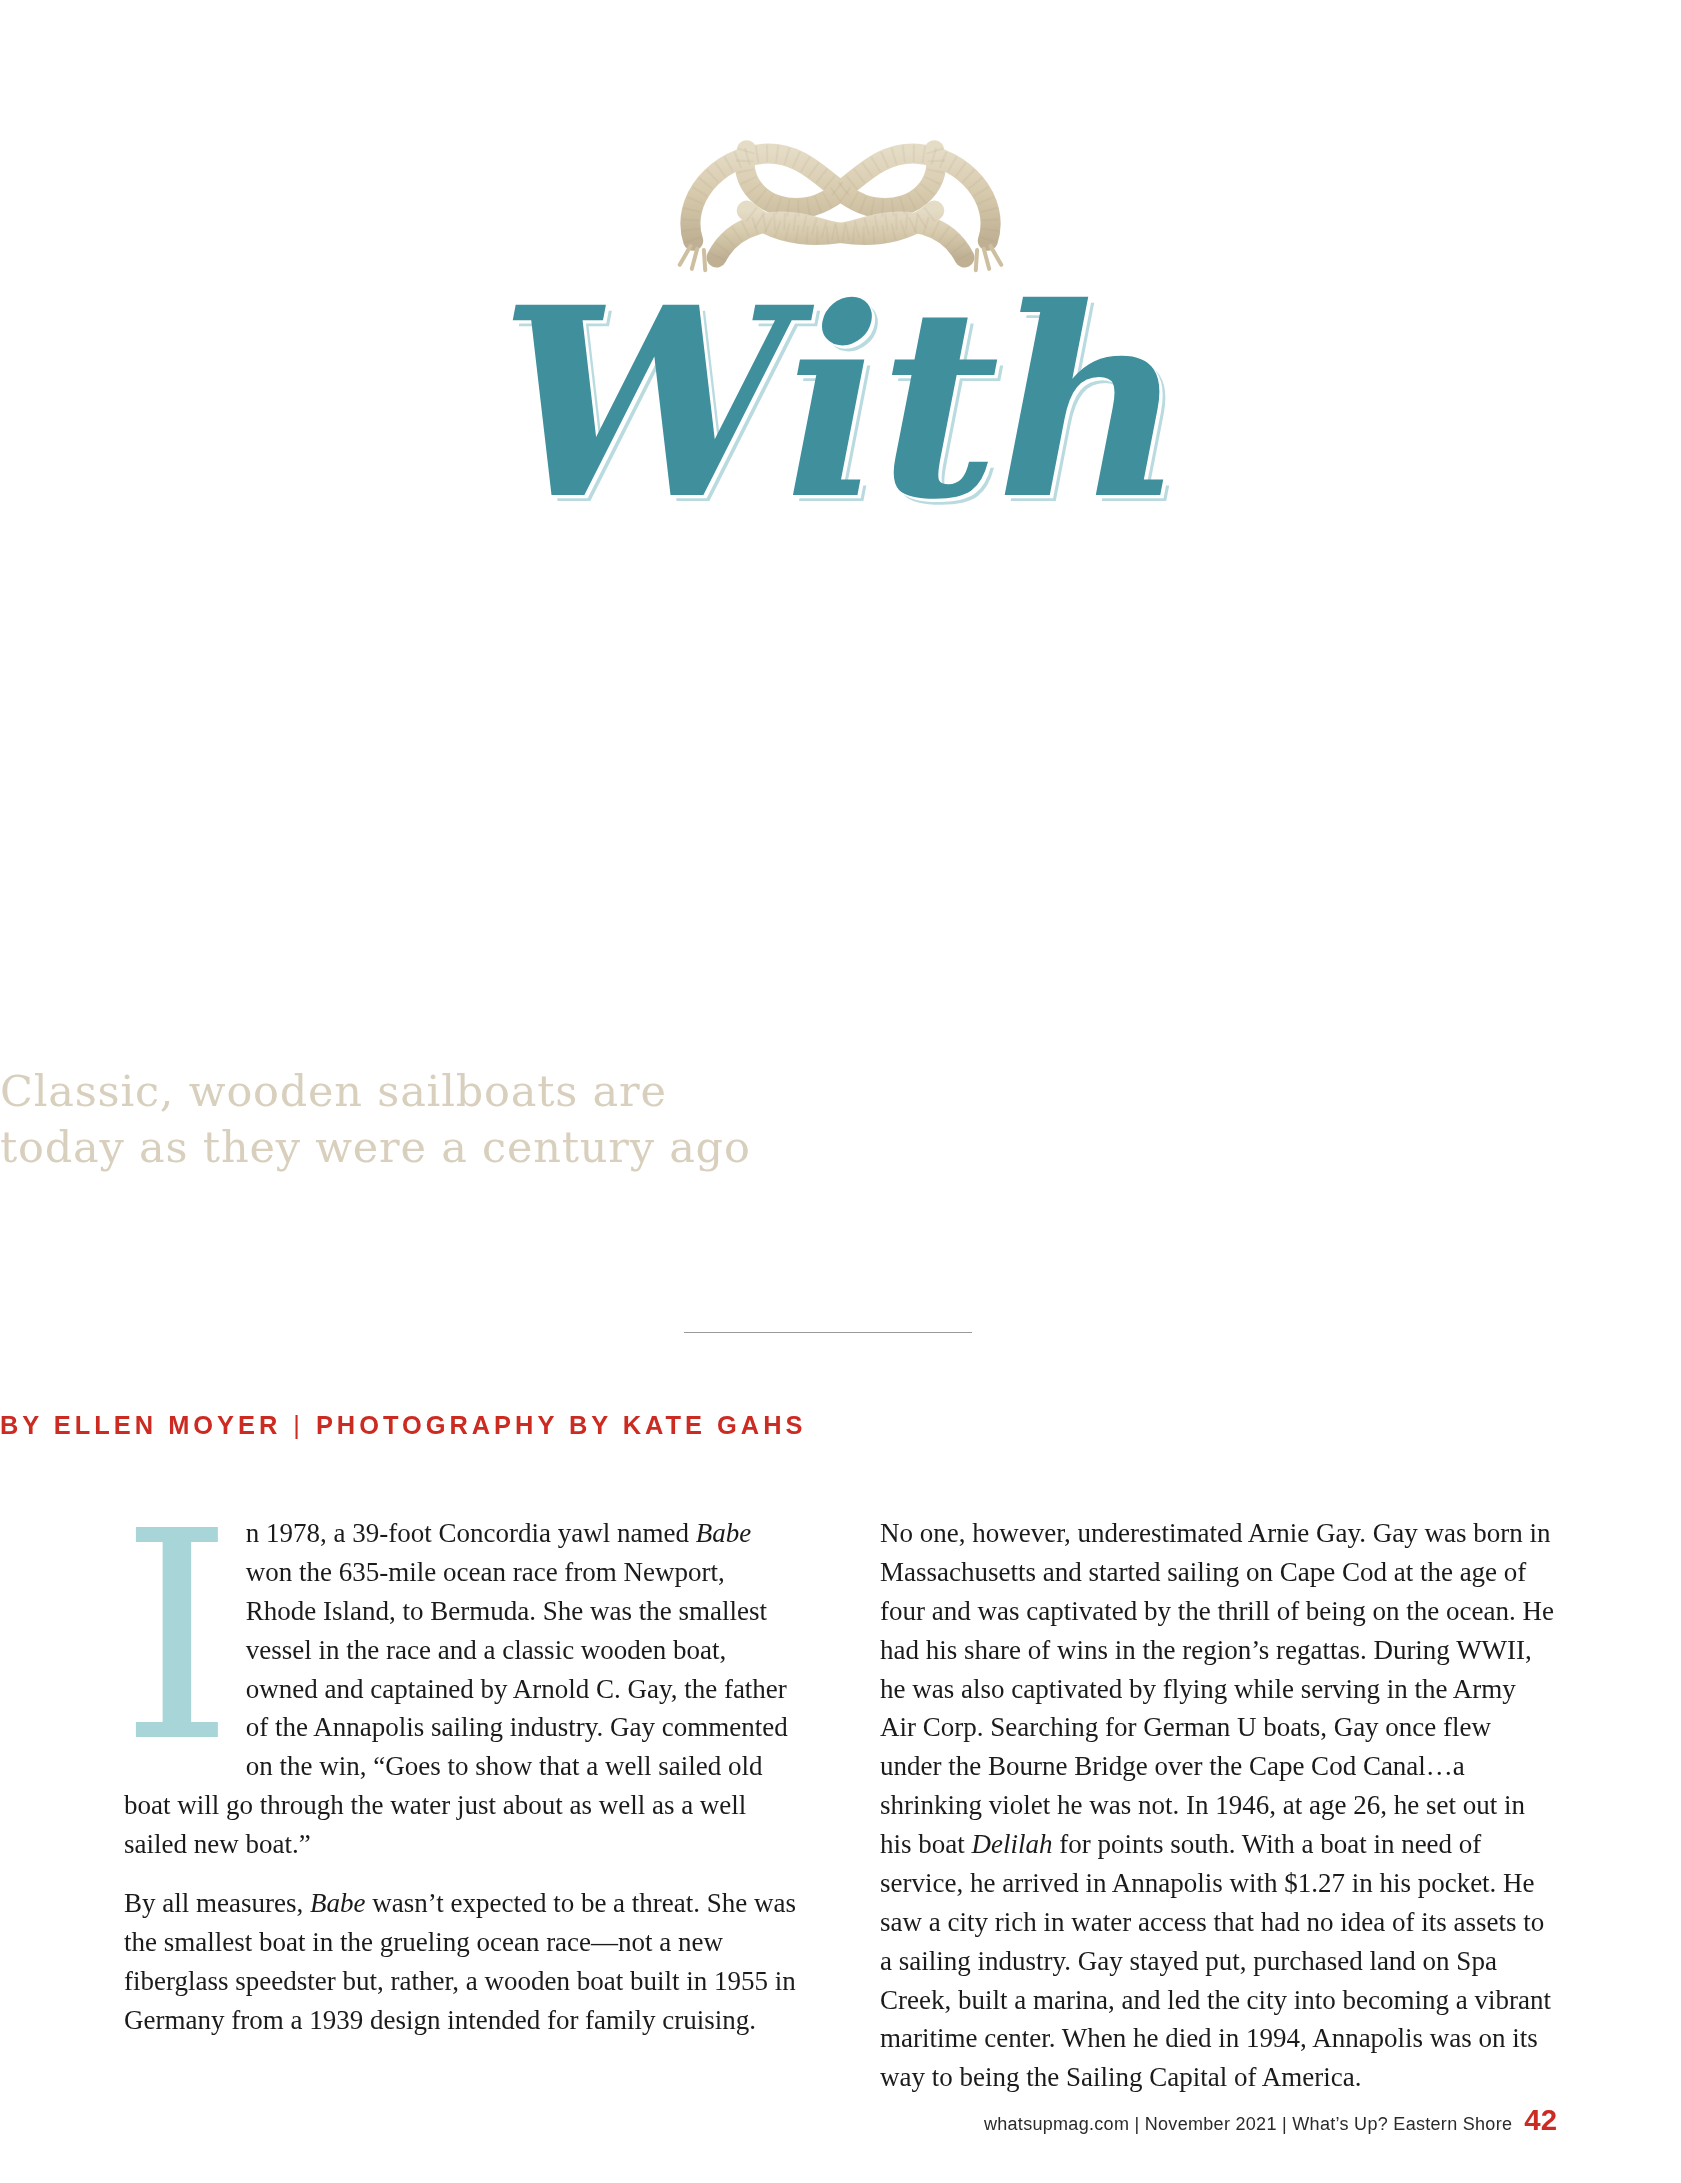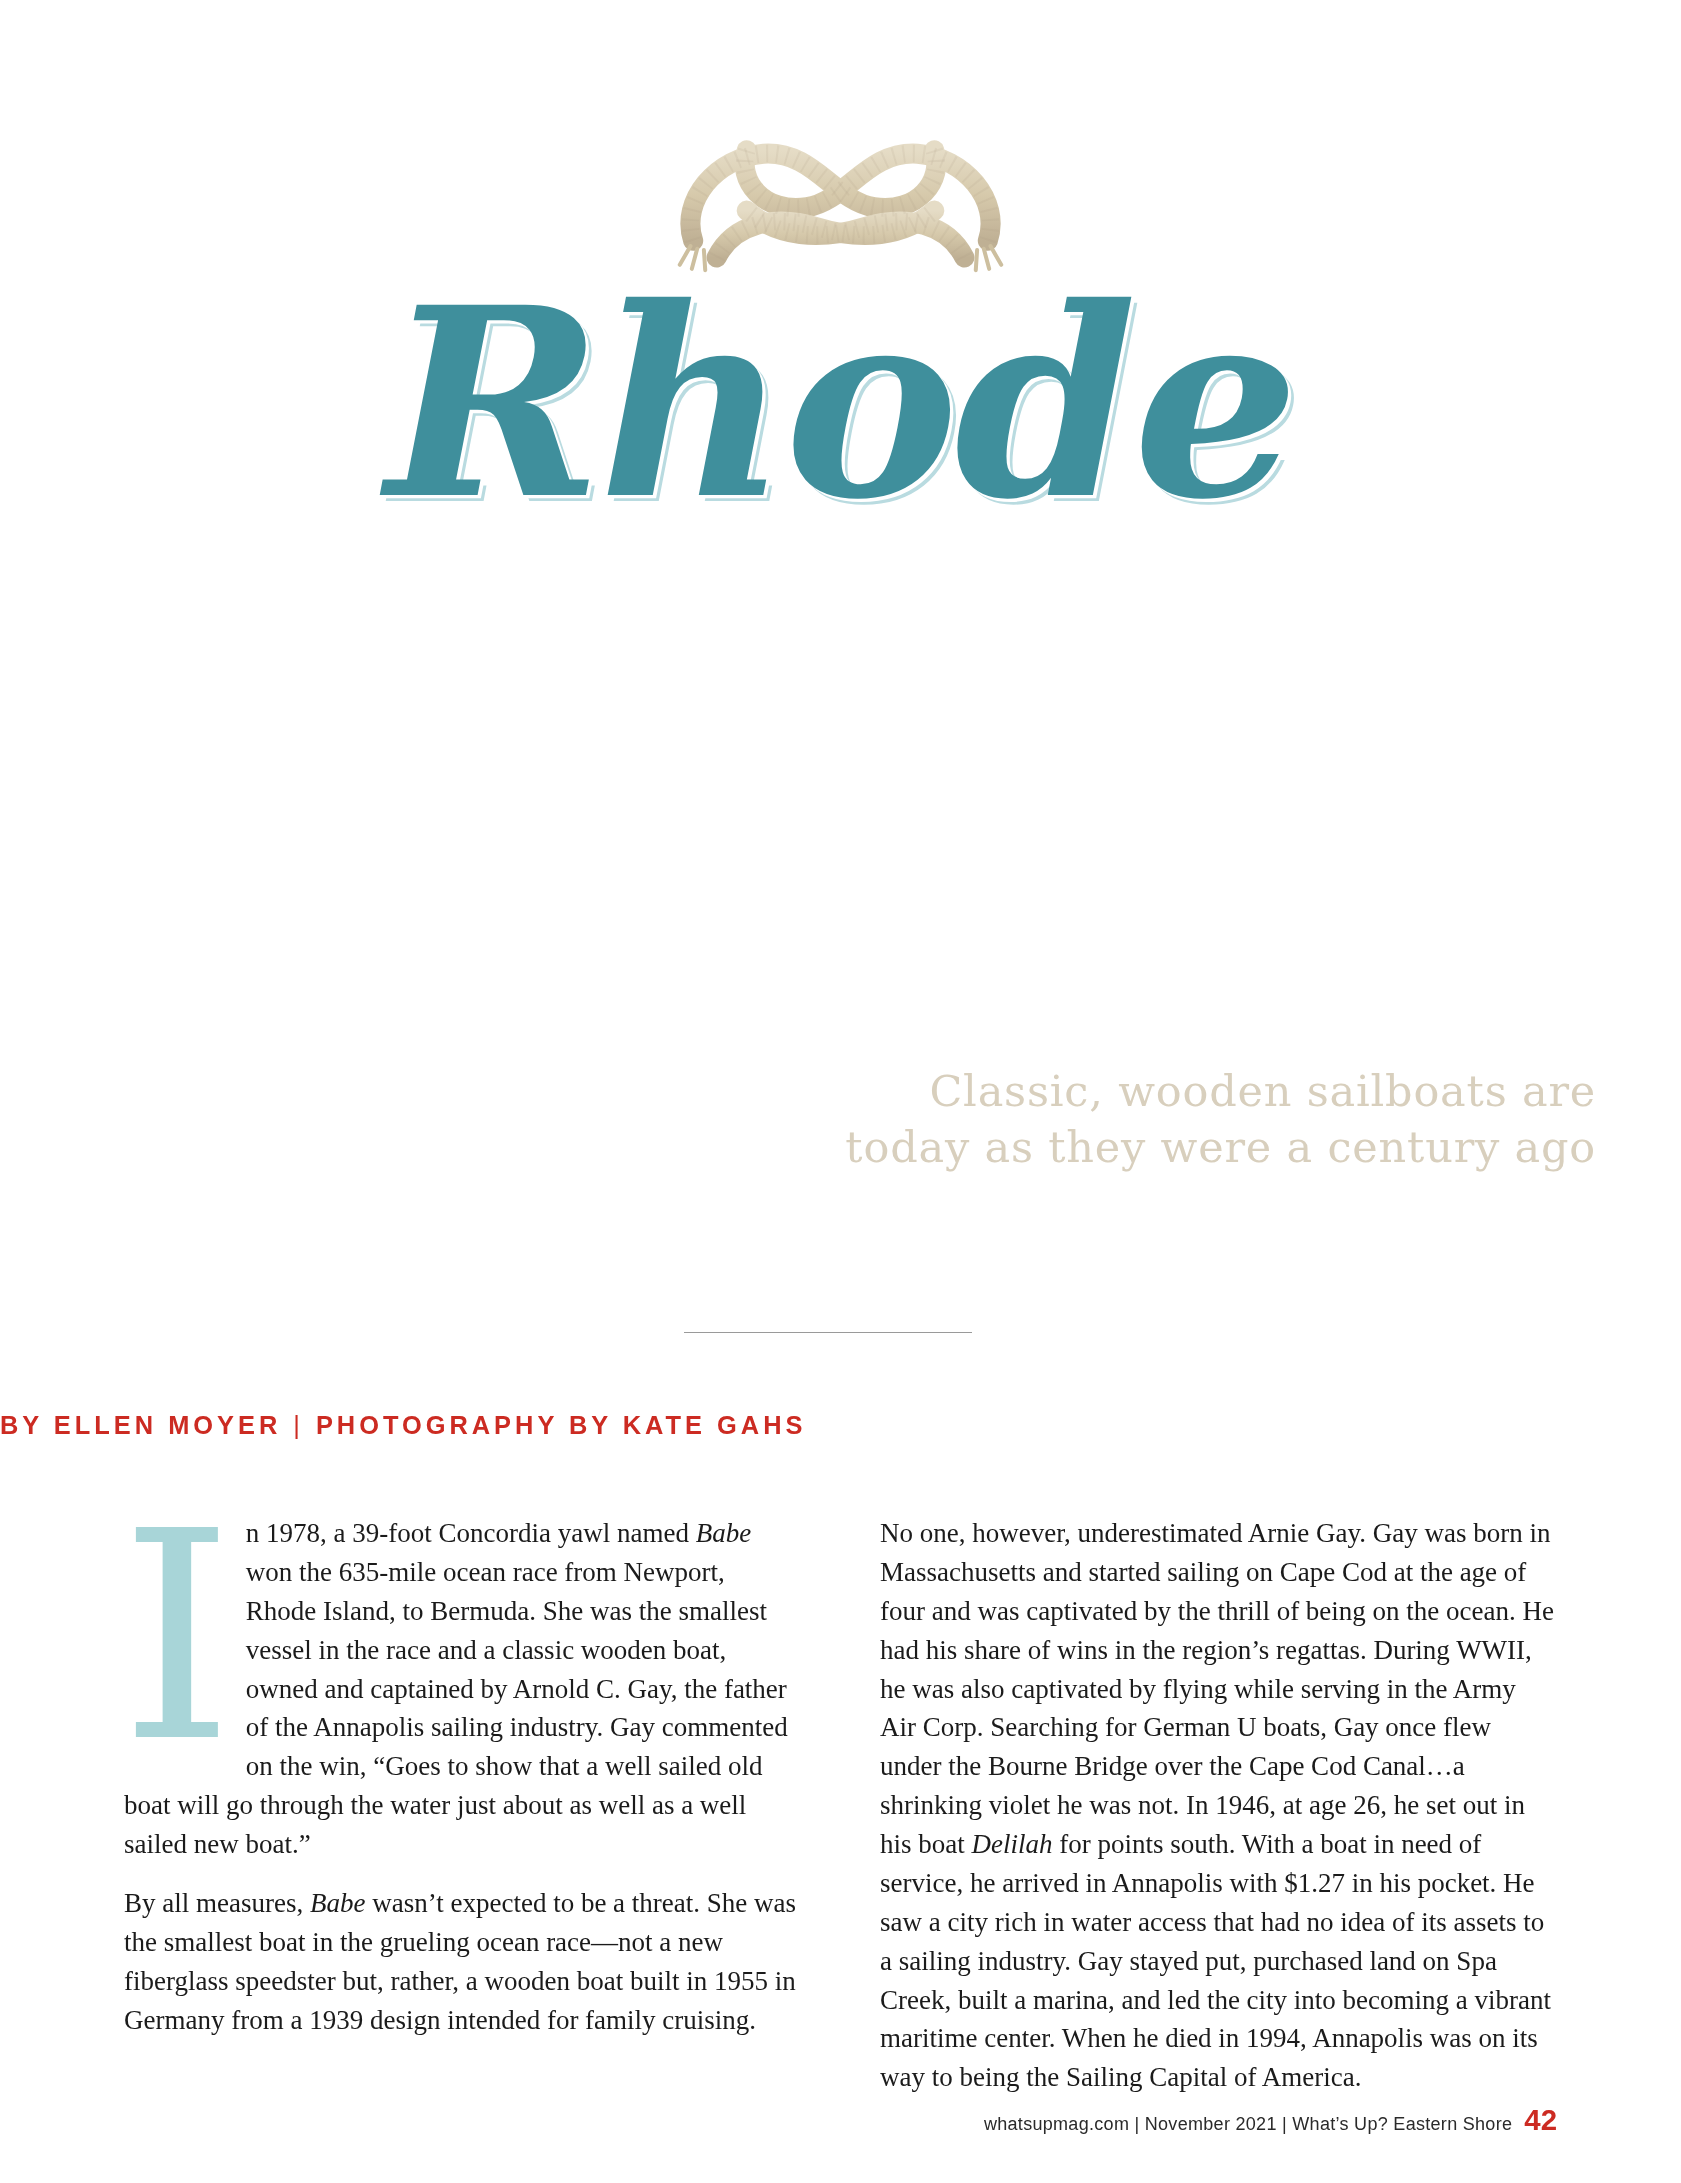--- a/index.html
+++ b/index.html
@@ -64,21 +64,21 @@
     font-size: 288px;
     margin: -16px 0 0 0;
   }
 
   
   .deck {
     position: absolute;
     top: 1064px;
     left: 0;
     width: 1596px;
-    text-align: right;
+    text-align: left;
     font-family: "DejaVu Serif", "Liberation Serif", serif;
     color: #d8cfbd;
     font-size: 43px;
     line-height: 1.30;
     letter-spacing: 0.8px;
     font-weight: 400;
   }
   .deck div { margin: 0; }
 
   
@@ -196,21 +196,21 @@
           <path d="M66,222 L58,252"></path>
           <path d="M76,224 L78,254"></path>
         <path d="M504,218 L520,246"></path>
           <path d="M494,222 L502,252"></path>
           <path d="M484,224 L482,254"></path>
       </g>
     </svg>
   </div>
 
   <div class="title-block">
-    <div class="title-line title-line-1">Rhode</div>
+    <div class="title-line title-line-1">With</div>
   </div>
 
   <div class="deck">
     <div>Classic, wooden sailboats are</div>
     <div>today as they were a century ago</div>
   </div>
 
   <div class="rule"></div>
 
   <div class="byline">

